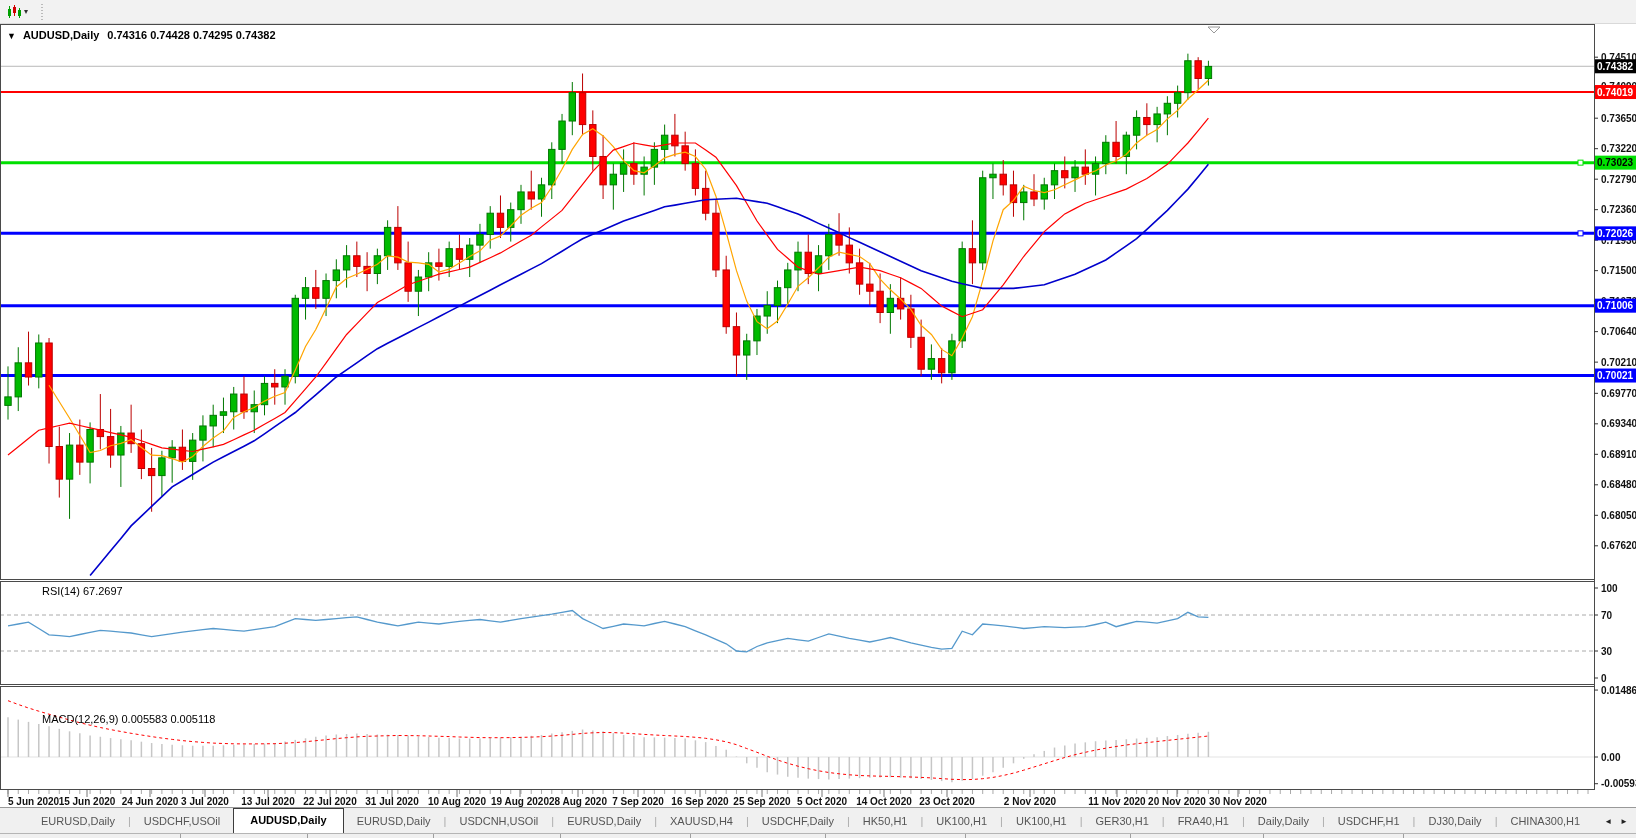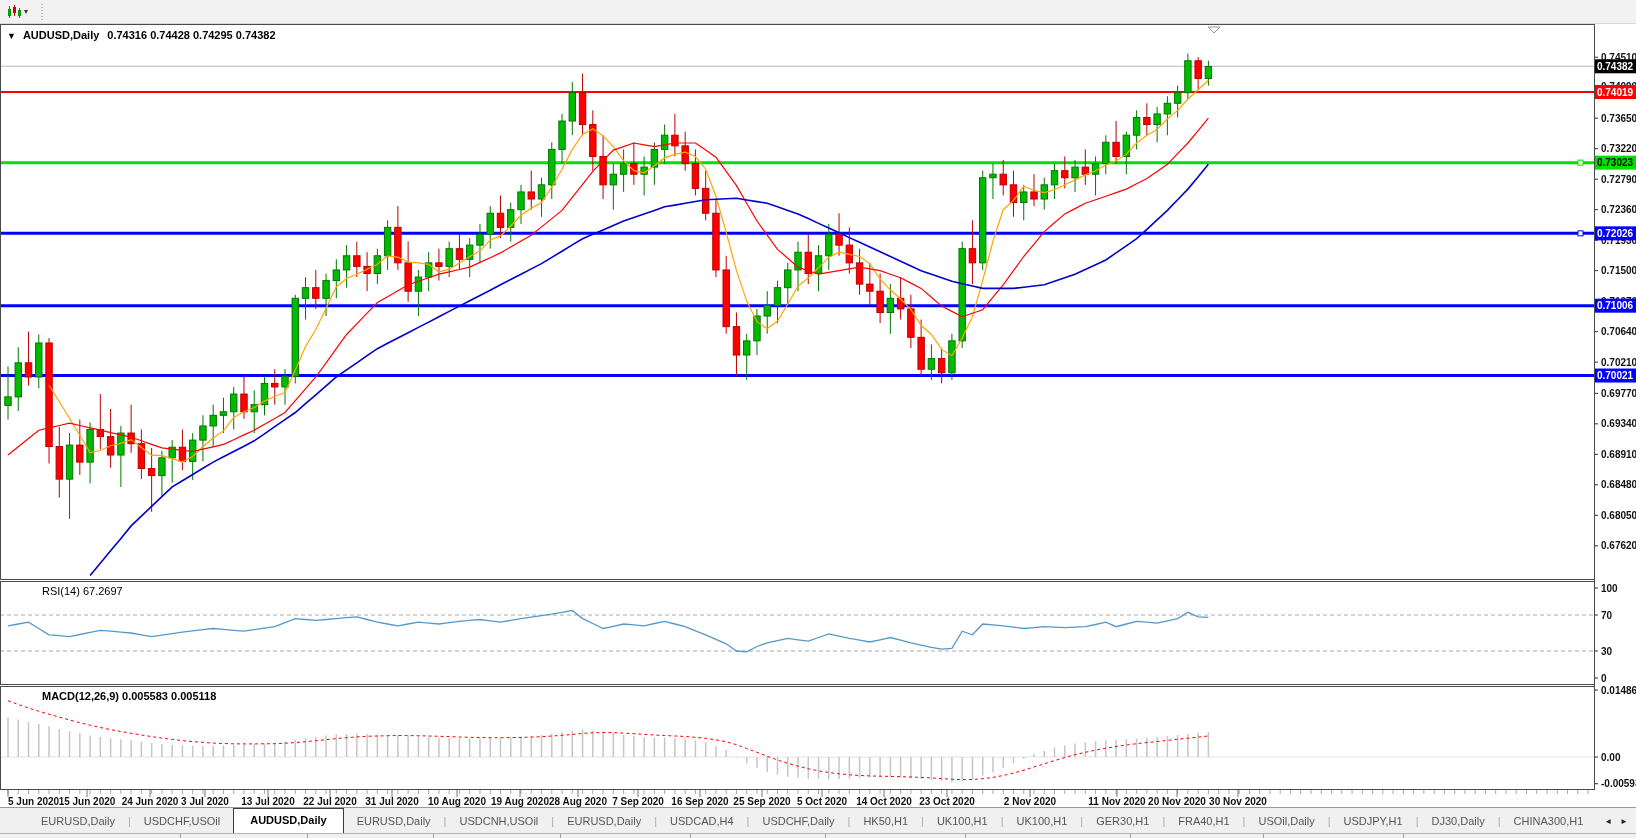--- a/index.html
+++ b/index.html
@@ -727,51 +727,51 @@
       <text x="1177" y="805" class="datet" text-anchor="middle">20 Nov 2020</text>
       <line x1="1238" y1="790" x2="1238" y2="797" stroke="#777" stroke-width="1"></line>
       <text x="1238" y="805" class="datet" text-anchor="middle">30 Nov 2020</text>
     </g>
   </svg>
 
 <div class="chart-title">
   <span class="collapse">▼</span><span>AUDUSD,Daily</span><span class="ohlc">0.74316 0.74428 0.74295 0.74382</span>
 </div>
 <div class="ind-label" style="top:585px;">RSI(14) 67.2697</div>
-<div class="ind-label" style="top:690px;font-weight:bold;">MACD(12,26,9) 0.005583 0.005118</div>
+<div class="ind-label" style="top:713px;">MACD(12,26,9) 0.005583 0.005118</div>
 
 <div class="tabbar">
   <div style="display:flex;align-items:flex-end;" id="tabs">
       <div class="tab">EURUSD,Daily</div>
       <span class="tab-sep">|</span>
       <div class="tab">USDCHF,USOil</div>
       <div class="tab active">AUDUSD,Daily</div>
       <div class="tab">EURUSD,Daily</div>
       <span class="tab-sep">|</span>
       <div class="tab">USDCNH,USOil</div>
       <span class="tab-sep">|</span>
       <div class="tab">EURUSD,Daily</div>
       <span class="tab-sep">|</span>
-      <div class="tab">USDCAD,H4</div>
+      <div class="tab">XAUUSD,H4</div>
       <span class="tab-sep">|</span>
       <div class="tab">USDCHF,Daily</div>
       <span class="tab-sep">|</span>
       <div class="tab">HK50,H1</div>
       <span class="tab-sep">|</span>
       <div class="tab">UK100,H1</div>
       <span class="tab-sep">|</span>
       <div class="tab">UK100,H1</div>
       <span class="tab-sep">|</span>
       <div class="tab">GER30,H1</div>
       <span class="tab-sep">|</span>
       <div class="tab">FRA40,H1</div>
       <span class="tab-sep">|</span>
-      <div class="tab">USOil,Daily</div>
-      <span class="tab-sep">|</span>
-      <div class="tab">USDJPY,H1</div>
+      <div class="tab">Daily,Daily</div>
+      <span class="tab-sep">|</span>
+      <div class="tab">USDCHF,H1</div>
       <span class="tab-sep">|</span>
       <div class="tab">DJ30,Daily</div>
       <span class="tab-sep">|</span>
       <div class="tab">CHINA300,H1</div>
       <span class="tab-sep">|</span>
       <div class="tab">USOil,H1</div>
     </div>
   <div class="tab-arrows">
     <span class="tab-arrow">◄</span>
     <span class="tab-arrow">►</span>

